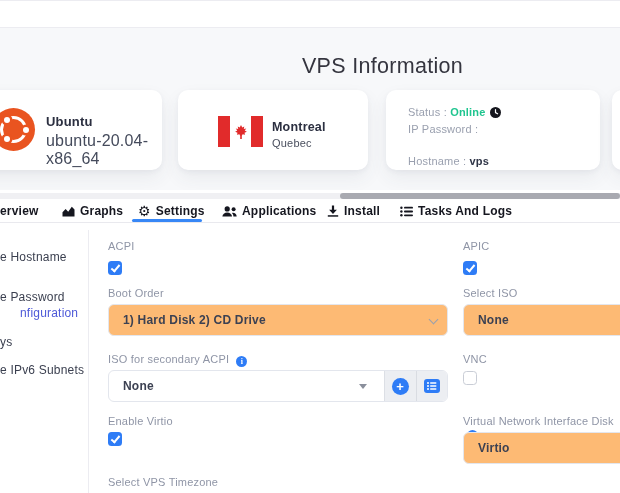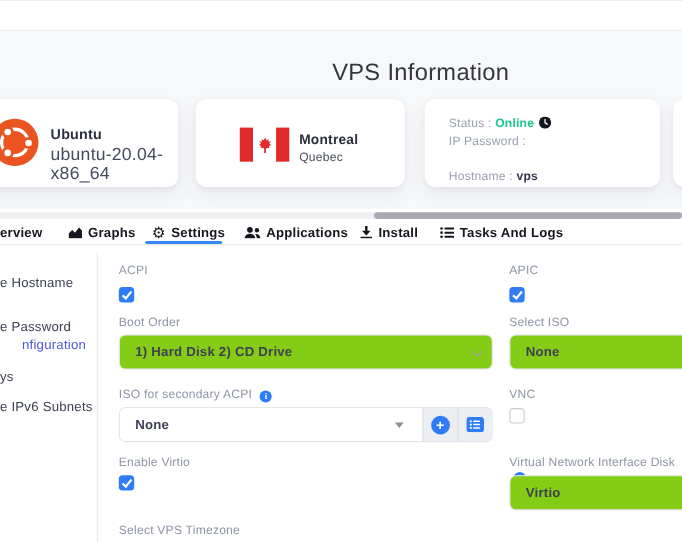--- a/index.html
+++ b/index.html
@@ -63,21 +63,21 @@
   .vdivider{position:absolute;left:88px;top:230px;width:1px;height:263px;background:#ececf1;}
 
   
   .flabel{position:absolute;font-size:11px;font-weight:500;color:#8f95a6;}
   .cb{position:absolute;width:14px;height:14px;border-radius:3.5px;background:#2e7cf6;cursor:pointer;}
   .cb::after{content:"";position:absolute;left:4.5px;top:1.5px;width:3px;height:7px;
              border:solid #fff;border-width:0 2px 2px 0;transform:rotate(40deg);}
   .cb.unchecked{background:#fff;border:1px solid #c9cdd6;box-sizing:border-box;}
   .cb.unchecked::after{display:none;}
 
-  .sel{position:absolute;height:32px;background:#84cc16;border:1px solid #e3e6ed;border-radius:6px;
+  .sel{position:absolute;height:32px;background:#fdba74;border:1px solid #e3e6ed;border-radius:6px;
        box-sizing:border-box;display:flex;align-items:center;padding:0 14px;
        font-size:12px;font-weight:600;color:#3c4152;cursor:pointer;}
   .chev{position:absolute;width:6px;height:6px;border-right:1.5px solid #9aa0ad;
         border-bottom:1.5px solid #9aa0ad;transform:rotate(45deg);}
   .tri{position:absolute;width:0;height:0;border-left:4px solid transparent;
        border-right:4px solid transparent;border-top:5px solid #8a8f9c;}
 
   .igroup{position:absolute;left:108px;top:370px;width:340px;height:32px;background:#fff;
           border:1px solid #e3e6ed;border-radius:6px;box-sizing:border-box;display:flex;overflow:hidden;}
   .ig-select{flex:1;display:flex;align-items:center;padding:0 14px;font-size:12px;font-weight:600;

